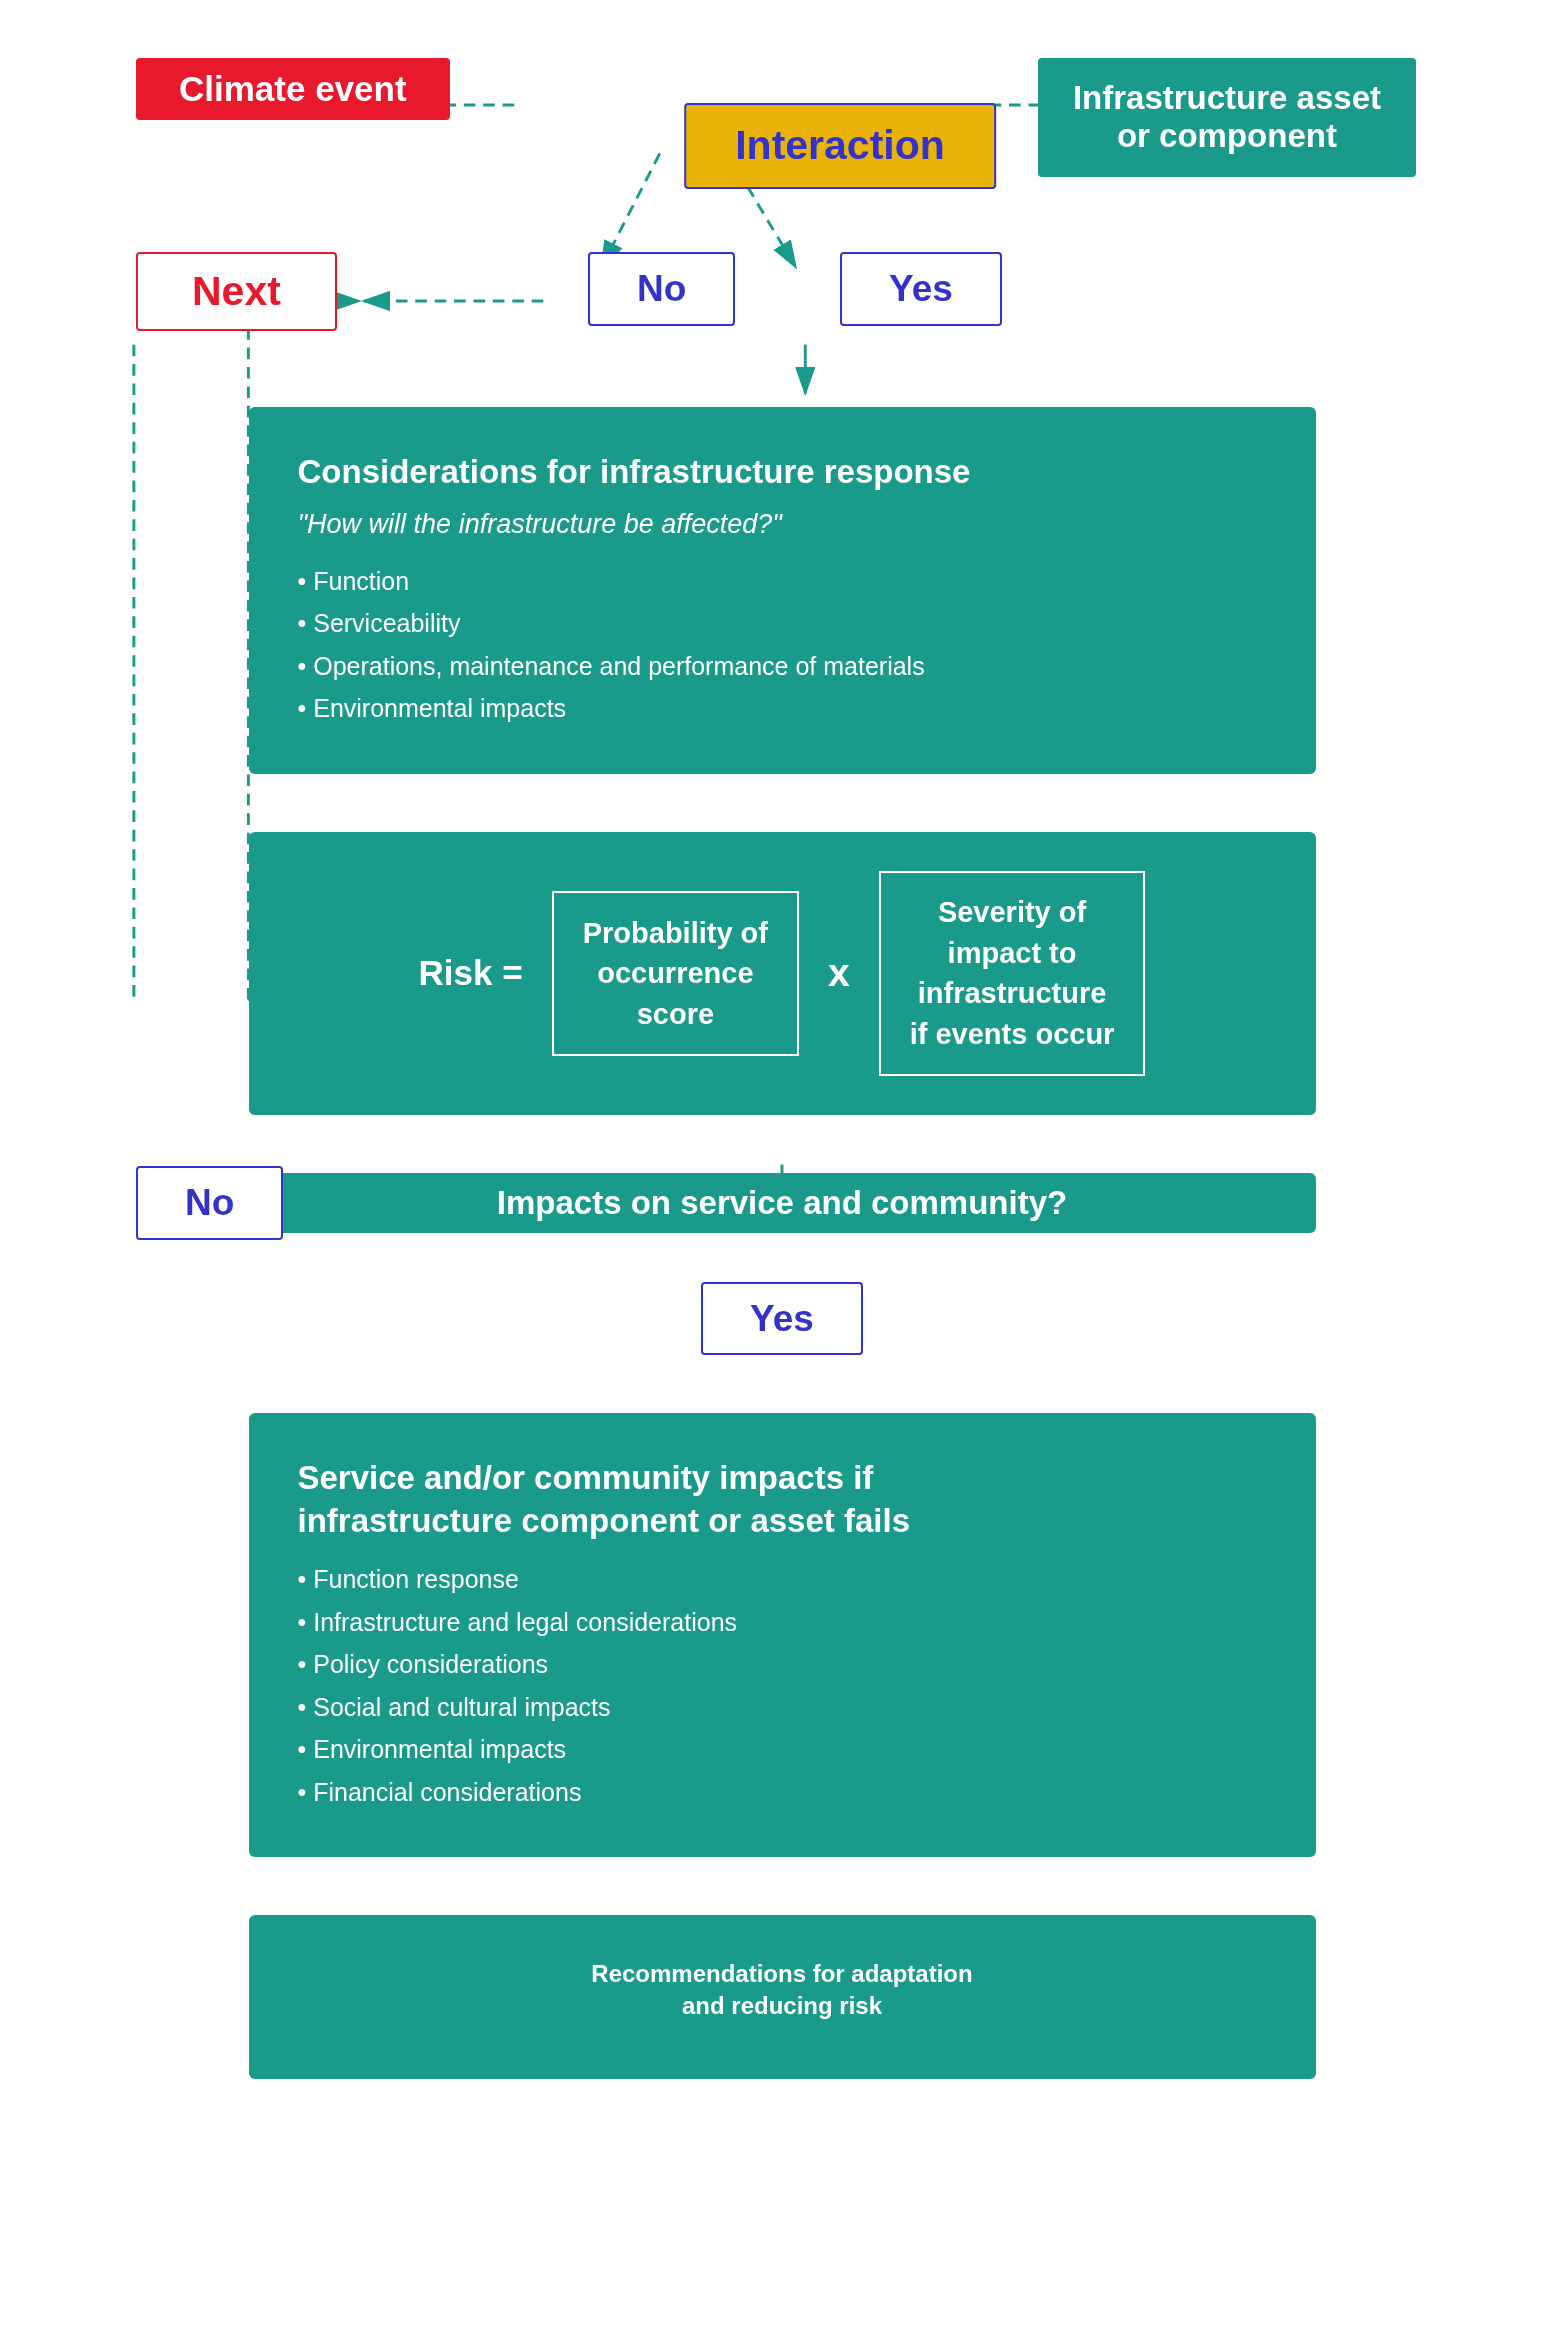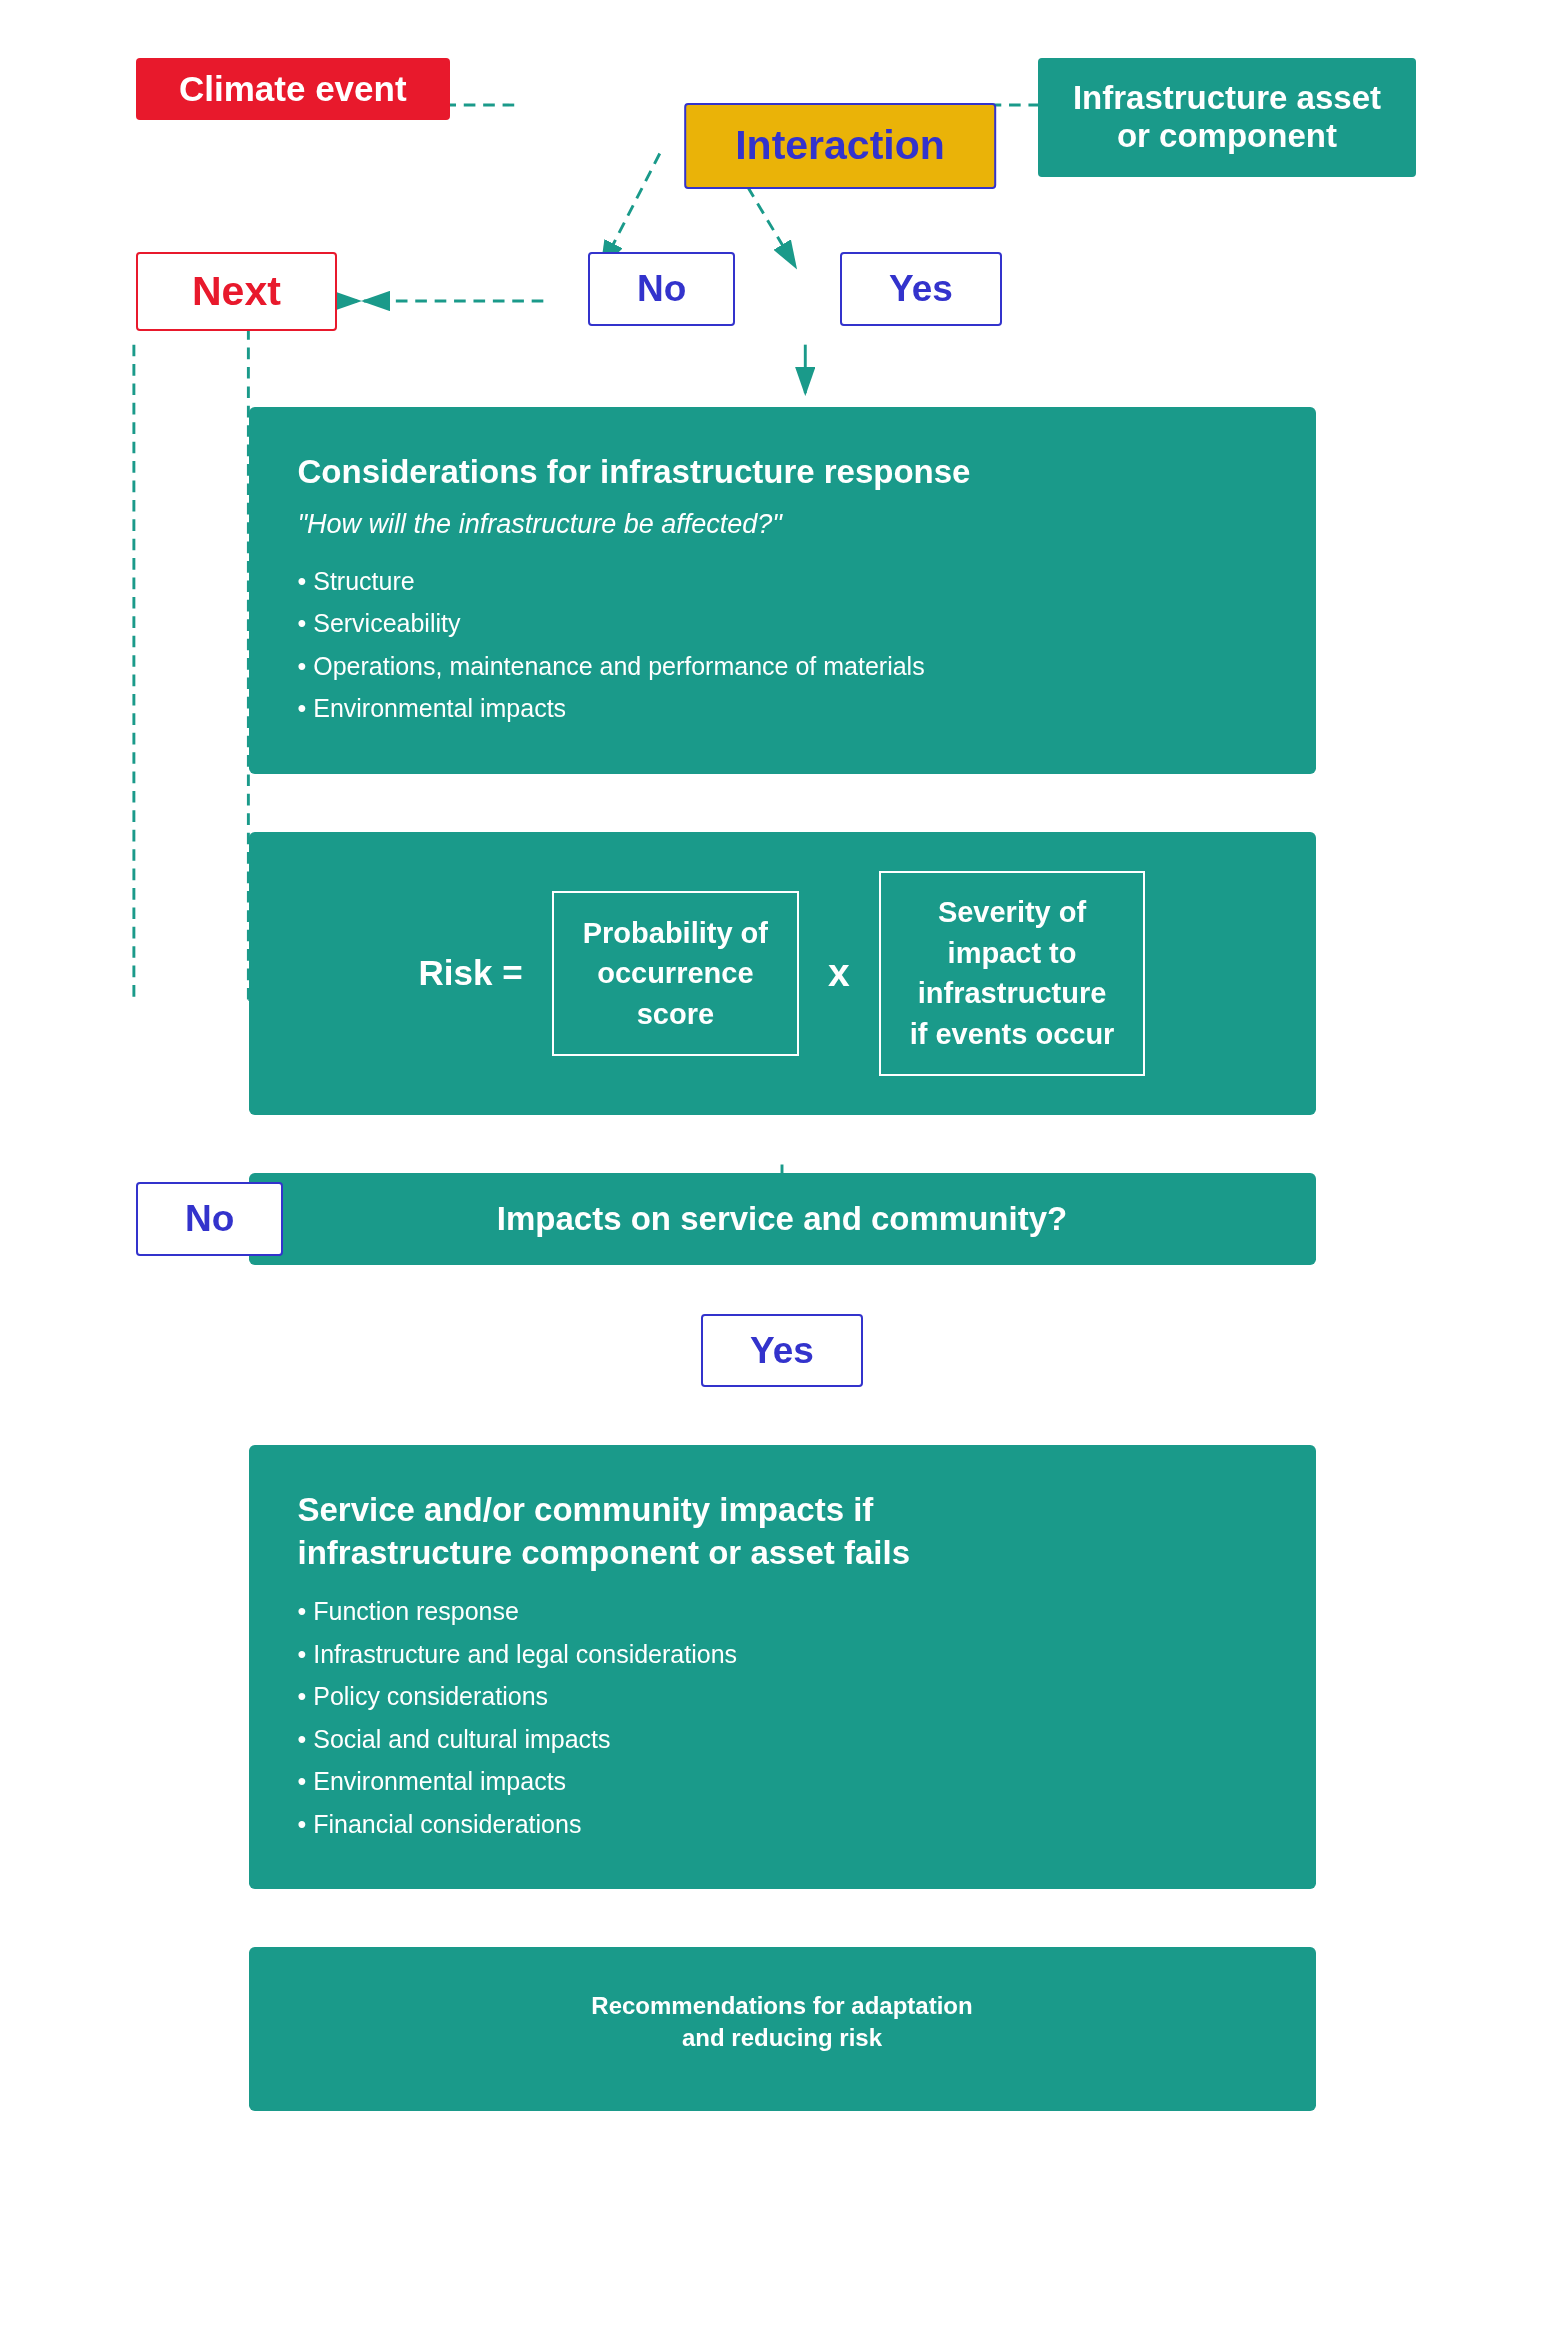--- a/index.html
+++ b/index.html
@@ -142,21 +142,21 @@
       font-weight: bold;
       line-height: 1.4;
       min-width: 213px;
     }
 
     
     .impact-question-box {
       background: #1a9a8a;
       color: #fff;
       border-radius: 5.8px;
-      padding: 27px 49px;
+      padding: 11px 49px;
       margin: 0 auto;
       width: 1067px;
       font-size: 33px;
       font-weight: bold;
       text-align: center;
     }
 
     
     .yes-box-second {
       border: 2.9px solid #3333cc;
@@ -292,21 +292,21 @@
 
   <div class="section" style="margin-bottom:0;">
     <div class="teal-box">
       <div class="teal-box-title">
         <span>Considerations for infrastructure response</span>
       </div>
       <div class="teal-box-subtitle">
         <span>"How will the infrastructure be affected?"</span>
       </div>
       <ul class="teal-box-list">
-        <li>Structure</li>
+        <li>Function</li>
         <li>Serviceability</li>
         <li>Operations, maintenance and performance of materials</li>
         <li>Environmental impacts</li>
       </ul>
     </div>
   </div>
 
   <div style="height:58px;"></div>
 
   <div class="section">

